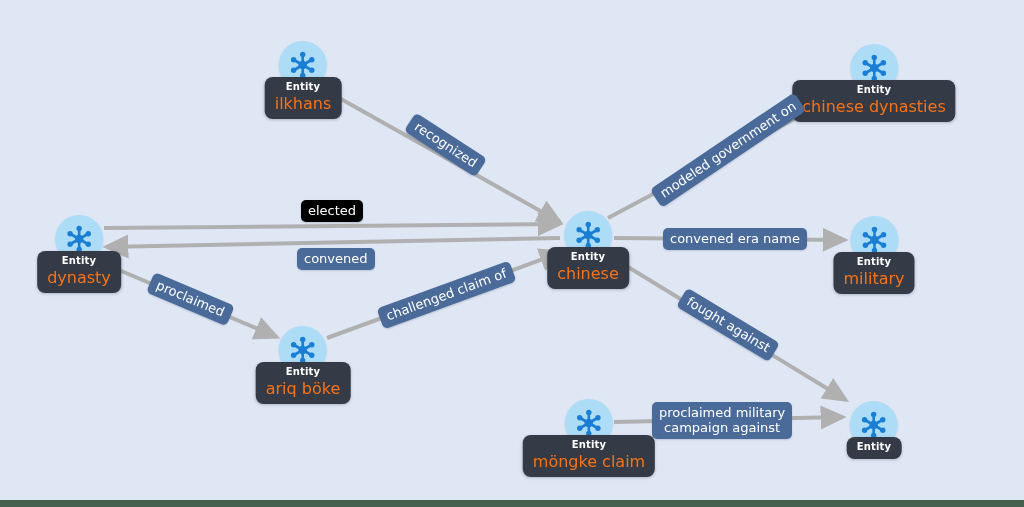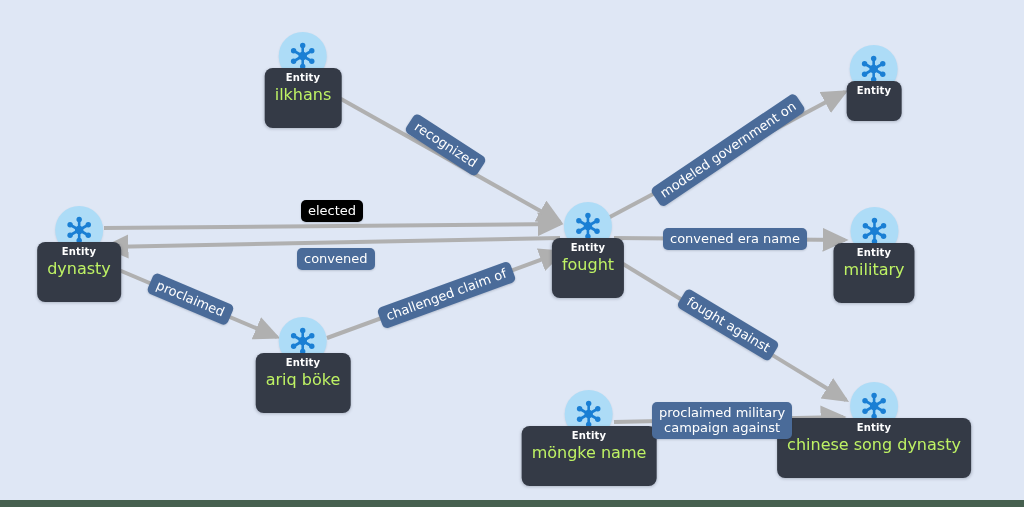--- a/index.html
+++ b/index.html
@@ -37,36 +37,36 @@
     display: flex;
     align-items: center;
     justify-content: center;
     box-shadow: 0 1px 2px rgba(40,60,90,0.13);
   }
   .node-circle svg { display: block; }
   .node-chip {
     margin-top: -12px;
     background: #343a46;
     border-radius: 8px;
-    padding: 4px 10px 24px 10px;
+    padding: 4px 10px 6px 10px;
     display: flex;
     flex-direction: column;
     align-items: center;
     box-shadow: 0 1px 3px rgba(30,40,60,0.25);
     white-space: nowrap;
   }
   .node-kind {
     color: #ffffff;
     font-size: 10px;
     font-weight: bold;
     letter-spacing: 0.2px;
     line-height: 12px;
   }
   .node-title {
-    color: #bef264;
+    color: #f97316;
     font-size: 16px;
     line-height: 19px;
     font-weight: 400;
     margin-top: 1px;
   }
   .edge-label {
     position: absolute;
     transform-origin: 50% 50%;
     background: #4a6b99;
     color: #ffffff;
@@ -149,20 +149,21 @@
             <circle cx="14.999999999999998" cy="25.5" r="2.7" fill="#1a7fd4"></circle>
             <line x1="15" y1="15" x2="24.093266739736602" y2="20.250000000000004" stroke="#1a7fd4" stroke-width="2.6" stroke-linecap="round"></line>
             <circle cx="24.093266739736602" cy="20.250000000000004" r="2.7" fill="#1a7fd4"></circle>
             <line x1="15" y1="15" x2="24.093266739736606" y2="9.75" stroke="#1a7fd4" stroke-width="2.6" stroke-linecap="round"></line>
             <circle cx="24.093266739736606" cy="9.75" r="2.7" fill="#1a7fd4"></circle>
             <circle cx="15" cy="15" r="4.3" fill="#1a7fd4"></circle>
           </svg>
         </div>
         <div class="node-chip" style="background: rgb(52, 58, 70);">
           <div class="node-kind">Entity</div>
+          <div class="node-title">chinese dynasties</div>
         </div>
       </div>
       <div class="node" style="left: 79px; top: 254px;">
         <div class="node-circle" style="background: rgb(173, 220, 247);">
           <svg width="30" height="30" viewBox="0 0 30 30">
             <line x1="15" y1="15" x2="15" y2="4.5" stroke="#1a7fd4" stroke-width="2.6" stroke-linecap="round"></line>
             <circle cx="15" cy="4.5" r="2.7" fill="#1a7fd4"></circle>
             <line x1="15" y1="15" x2="5.906733260263394" y2="9.75" stroke="#1a7fd4" stroke-width="2.6" stroke-linecap="round"></line>
             <circle cx="5.906733260263394" cy="9.75" r="2.7" fill="#1a7fd4"></circle>
             <line x1="15" y1="15" x2="5.906733260263394" y2="20.25" stroke="#1a7fd4" stroke-width="2.6" stroke-linecap="round"></line>
@@ -194,21 +195,21 @@
             <circle cx="14.999999999999998" cy="25.5" r="2.7" fill="#1a7fd4"></circle>
             <line x1="15" y1="15" x2="24.093266739736602" y2="20.250000000000004" stroke="#1a7fd4" stroke-width="2.6" stroke-linecap="round"></line>
             <circle cx="24.093266739736602" cy="20.250000000000004" r="2.7" fill="#1a7fd4"></circle>
             <line x1="15" y1="15" x2="24.093266739736606" y2="9.75" stroke="#1a7fd4" stroke-width="2.6" stroke-linecap="round"></line>
             <circle cx="24.093266739736606" cy="9.75" r="2.7" fill="#1a7fd4"></circle>
             <circle cx="15" cy="15" r="4.3" fill="#1a7fd4"></circle>
           </svg>
         </div>
         <div class="node-chip" style="background: rgb(52, 58, 70);">
           <div class="node-kind">Entity</div>
-          <div class="node-title">fought</div>
+          <div class="node-title">chinese</div>
         </div>
       </div>
       <div class="node" style="left: 874px; top: 255px;">
         <div class="node-circle" style="background: rgb(173, 220, 247);">
           <svg width="30" height="30" viewBox="0 0 30 30">
             <line x1="15" y1="15" x2="15" y2="4.5" stroke="#1a7fd4" stroke-width="2.6" stroke-linecap="round"></line>
             <circle cx="15" cy="4.5" r="2.7" fill="#1a7fd4"></circle>
             <line x1="15" y1="15" x2="5.906733260263394" y2="9.75" stroke="#1a7fd4" stroke-width="2.6" stroke-linecap="round"></line>
             <circle cx="5.906733260263394" cy="9.75" r="2.7" fill="#1a7fd4"></circle>
             <line x1="15" y1="15" x2="5.906733260263394" y2="20.25" stroke="#1a7fd4" stroke-width="2.6" stroke-linecap="round"></line>
@@ -263,21 +264,21 @@
             <circle cx="14.999999999999998" cy="25.5" r="2.7" fill="#1a7fd4"></circle>
             <line x1="15" y1="15" x2="24.093266739736602" y2="20.250000000000004" stroke="#1a7fd4" stroke-width="2.6" stroke-linecap="round"></line>
             <circle cx="24.093266739736602" cy="20.250000000000004" r="2.7" fill="#1a7fd4"></circle>
             <line x1="15" y1="15" x2="24.093266739736606" y2="9.75" stroke="#1a7fd4" stroke-width="2.6" stroke-linecap="round"></line>
             <circle cx="24.093266739736606" cy="9.75" r="2.7" fill="#1a7fd4"></circle>
             <circle cx="15" cy="15" r="4.3" fill="#1a7fd4"></circle>
           </svg>
         </div>
         <div class="node-chip" style="background: rgb(52, 58, 70);">
           <div class="node-kind">Entity</div>
-          <div class="node-title">möngke name</div>
+          <div class="node-title">möngke claim</div>
         </div>
       </div>
       <div class="node" style="left: 874px; top: 430px;">
         <div class="node-circle" style="background: rgb(173, 220, 247);">
           <svg width="30" height="30" viewBox="0 0 30 30">
             <line x1="15" y1="15" x2="15" y2="4.5" stroke="#1a7fd4" stroke-width="2.6" stroke-linecap="round"></line>
             <circle cx="15" cy="4.5" r="2.7" fill="#1a7fd4"></circle>
             <line x1="15" y1="15" x2="5.906733260263394" y2="9.75" stroke="#1a7fd4" stroke-width="2.6" stroke-linecap="round"></line>
             <circle cx="5.906733260263394" cy="9.75" r="2.7" fill="#1a7fd4"></circle>
             <line x1="15" y1="15" x2="5.906733260263394" y2="20.25" stroke="#1a7fd4" stroke-width="2.6" stroke-linecap="round"></line>
@@ -286,21 +287,20 @@
             <circle cx="14.999999999999998" cy="25.5" r="2.7" fill="#1a7fd4"></circle>
             <line x1="15" y1="15" x2="24.093266739736602" y2="20.250000000000004" stroke="#1a7fd4" stroke-width="2.6" stroke-linecap="round"></line>
             <circle cx="24.093266739736602" cy="20.250000000000004" r="2.7" fill="#1a7fd4"></circle>
             <line x1="15" y1="15" x2="24.093266739736606" y2="9.75" stroke="#1a7fd4" stroke-width="2.6" stroke-linecap="round"></line>
             <circle cx="24.093266739736606" cy="9.75" r="2.7" fill="#1a7fd4"></circle>
             <circle cx="15" cy="15" r="4.3" fill="#1a7fd4"></circle>
           </svg>
         </div>
         <div class="node-chip" style="background: rgb(52, 58, 70);">
           <div class="node-kind">Entity</div>
-          <div class="node-title">chinese song dynasty</div>
         </div>
       </div>
     </div>
   <div id="labels-group">
       <div class="edge-label" style="background: rgb(74, 107, 153); left: 402.5px; top: 134px; transform: rotate(33deg);">recognized</div>
       <div class="edge-label" style="background: rgb(74, 107, 153); left: 641px; top: 139px; transform: rotate(-34deg);">modeled government on</div>
       <div class="edge-label" style="background: #000000; left: 301px; top: 200px; transform: rotate(0deg);">elected</div>
       <div class="edge-label" style="background: rgb(74, 107, 153); left: 297px; top: 248px; transform: rotate(0deg); text-align: right;">convened</div>
       <div class="edge-label" style="background: rgb(74, 107, 153); left: 663px; top: 228px; transform: rotate(0deg);">convened era name</div>
       <div class="edge-label" style="background: rgb(74, 107, 153); left: 146.5px; top: 288px; transform: rotate(23deg);">proclaimed</div>

